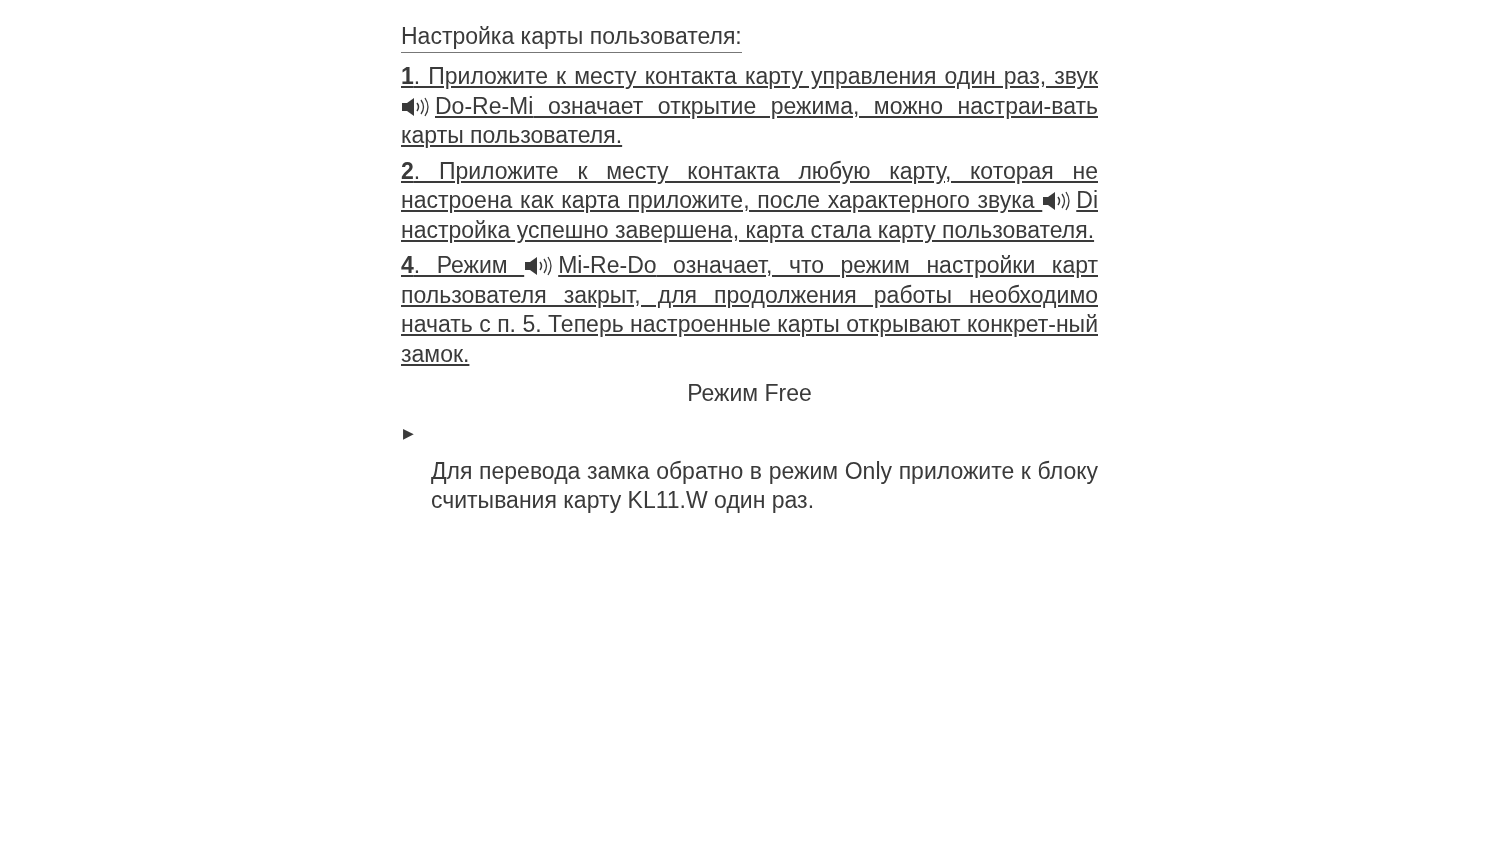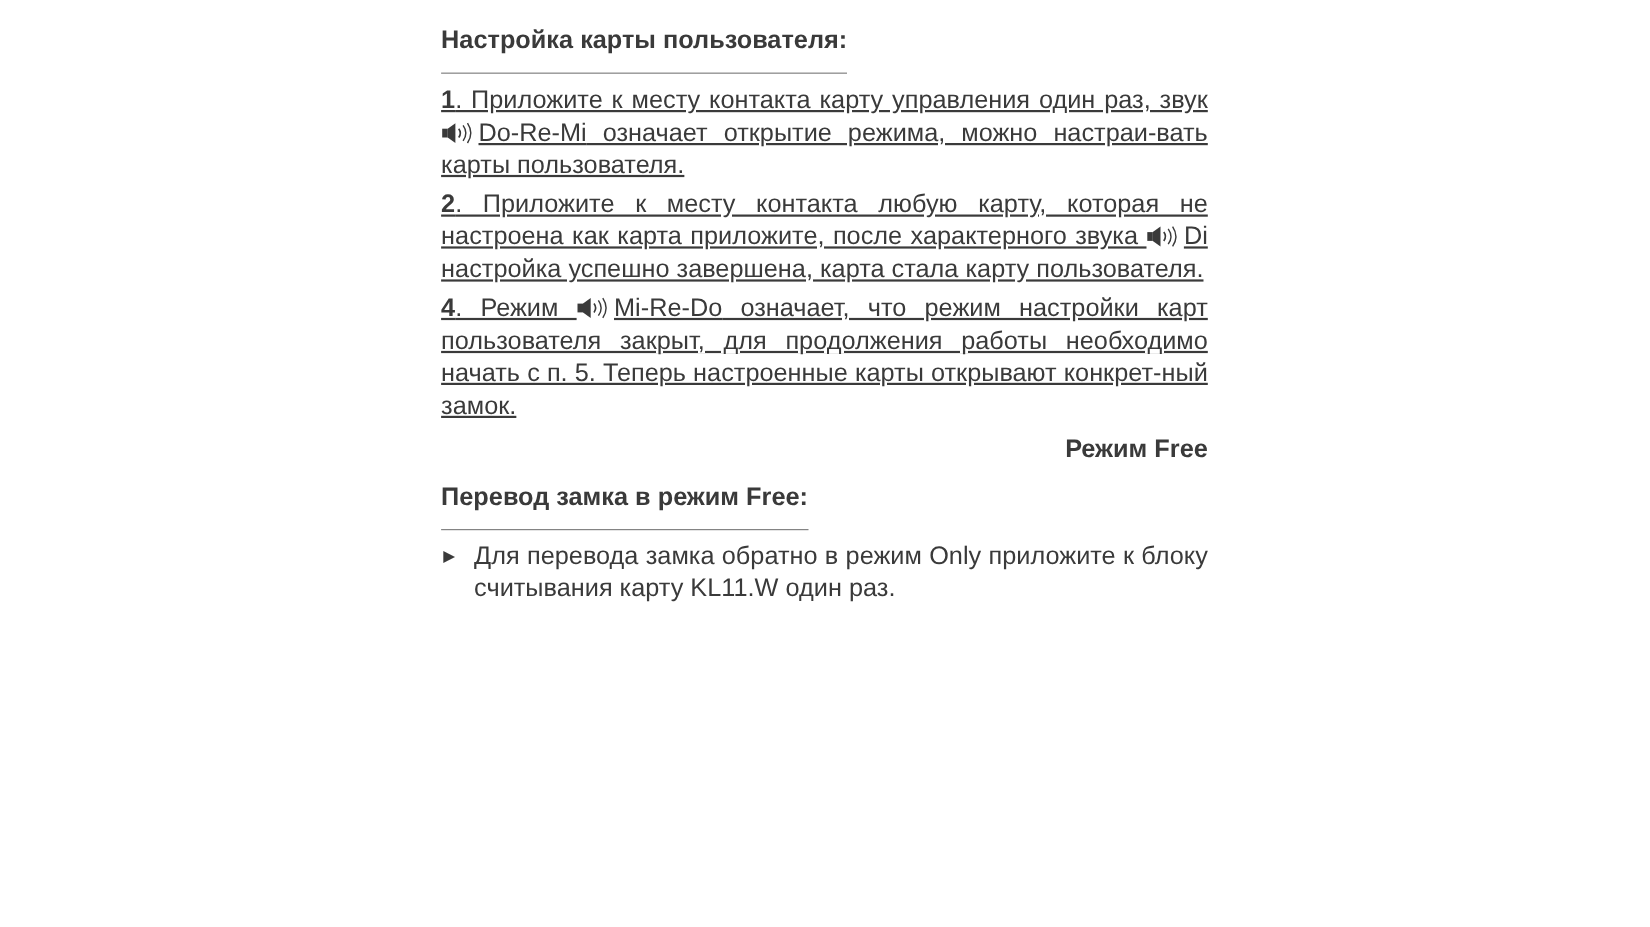--- a/index.html
+++ b/index.html
@@ -1,27 +1,27 @@
 <!DOCTYPE html>
 <html><head>
 <meta charset="utf-8">
 <style>
   html, body { margin:0; padding:0; background:#ffffff; }
   body { width:1500px; height:843px; position:relative; overflow:hidden;
          font-family:"Liberation Sans", "DejaVu Sans", sans-serif; color:#3a3a3a; }
   .page { position:absolute; left:401px; top:22px; width:697px; font-size:23px; line-height:29.5px; }
-  .subhead { display:inline-block; border-bottom:1.5px solid #777; padding-bottom:16px; margin-bottom:9px; line-height:28px;font-weight:bold; }
+  .subhead { display:inline-block; border-bottom:1.5px solid #777; padding-bottom:2px; margin-bottom:9px; line-height:28px; }
   .para { text-align:justify; margin:0 0 6px 0;text-decoration:underline; }
   .num { font-weight:bold; }
   .bold { font-weight:bold; }
   .snd { display:inline-block; width:34px; height:20px; vertical-align:-3px; }
-  .title { text-align:right; font-weight:bold; margin:10px 0 10px 0; }
+  .title { text-align:center; font-weight:normal; margin:10px 0 10px 0; }
   .bullet { display:flex; text-align:justify; }
   .bullet .mark { width:28px; flex:0 0 28px; font-size:14px; padding-left:2px; }
-  .bullet .btext { flex:1; }
+  .bullet .btext { flex:1;margin-top:38px; }
 </style>
 </head>
 <body>
 
 <div class="page">
 
   <div class="subhead">Настройка карты пользователя:</div>
 
   <p class="para"><span class="num">1</span><span>. Приложите к месту контакта карту управления один раз, звук </span><svg class="snd" viewBox="0 0 34 20">
         <rect x="1" y="6" width="5" height="8" fill="#3a3a3a"></rect>
@@ -44,21 +44,20 @@
         <rect x="1" y="6" width="5" height="8" fill="#3a3a3a"></rect>
         <polygon points="6,6 13,1 13,19 6,14" fill="#3a3a3a"></polygon>
         <path d="M16 6 Q19 10 16 14" stroke="#3a3a3a" stroke-width="1.5" fill="none"></path>
         <path d="M20 3 Q25 10 20 17" stroke="#3a3a3a" stroke-width="1.3" fill="none"></path>
         <path d="M24 1 Q30 10 24 19" stroke="#3a3a3a" stroke-width="1.3" fill="none"></path>
       </svg><span>Mi-Re-Do</span><span> означает, что режим настройки карт пользователя закрыт, для продолжения работы необходимо начать с п. 5. Теперь настроенные карты открывают конкрет-ный замок.</span></p>
 
   <div class="title">Режим Free</div>
 
 
-  <div class="subhead" style="margin-top:4px">Перевод замка в режим Free:</div>
 
 
   <div class="bullet">
     <span class="mark">▶</span>
     <span class="btext">Для перевода замка обратно в режим Only приложите к блоку считывания карту KL11.W один раз.</span>
   </div>
 
 </div>
 
 </body></html>

